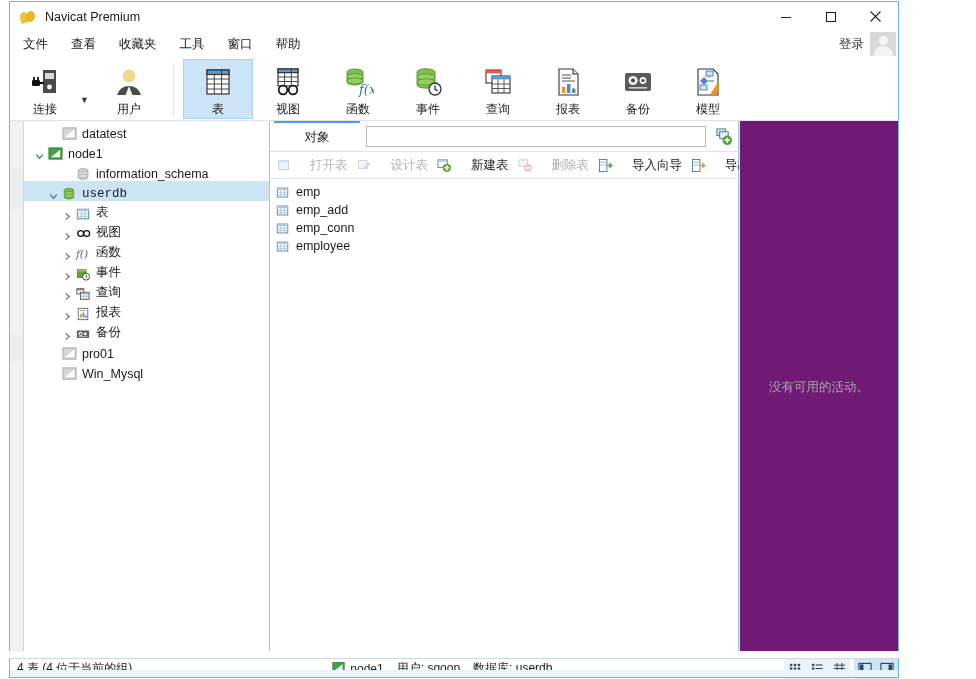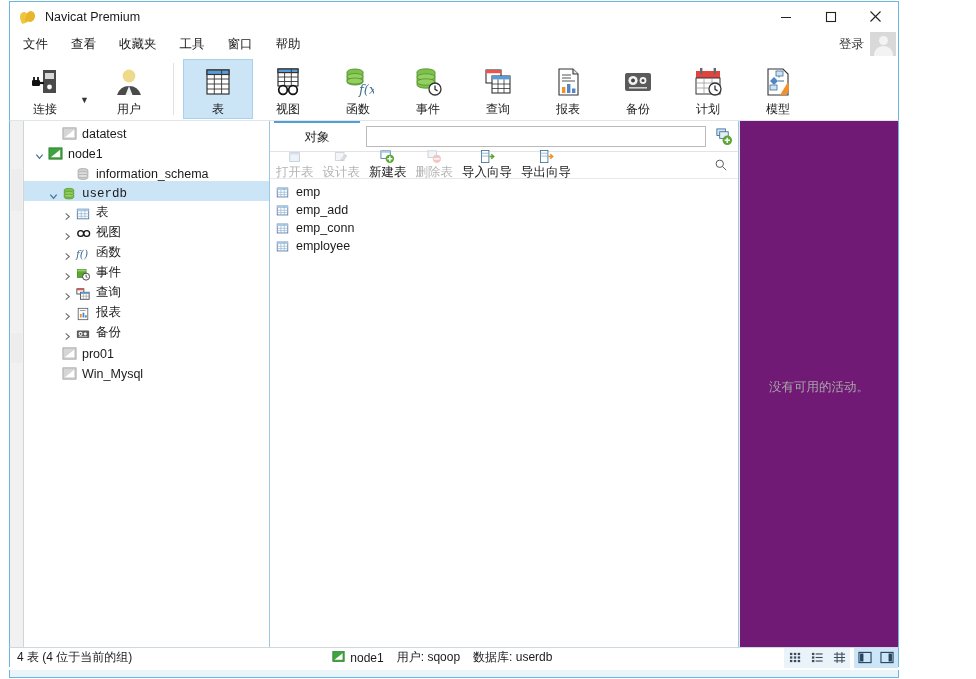--- a/index.html
+++ b/index.html
@@ -152,22 +152,22 @@
     font-size: 12px; color:#222; padding: 0 4px; box-sizing: border-box;
   }
   .addr-btn { width: 30px; height: 26px; display:flex; align-items:center; justify-content:center; }
 
   .act-row {
     height: 26px; display:flex; align-items:center;
     border-bottom: 1px solid #e8e8e8;
     padding-left: 6px;
   }
   .act-btn {
-    display:flex; align-items:center; gap:0;
-    font-size: 12.5px; color:#1b1b1b; margin-right: 9px; white-space:nowrap;flex-direction:column;
+    display:flex; align-items:center; gap:19px;
+    font-size: 12.5px; color:#1b1b1b; margin-right: 9px; white-space:nowrap;
   }
   .act-btn.disabled { color: #b4b4b4; }
   .act-btn .ai { width:15px; height:15px; display:flex; align-items:center; justify-content:center; }
   .act-spacer { flex:1; }
   .srch-btn { width: 26px; display:flex; align-items:center; justify-content:center; margin-right:4px; }
 
   .table-list { flex: 1 1 auto; padding-top: 4px; overflow: hidden; }
   .tbl-row {
     height: 18px; display:flex; align-items:center;
     font-size: 12.5px; color:#1b1b1b; padding-left: 6px;
@@ -180,21 +180,21 @@
     position: relative;
     border-left: 1px solid #e6e6e6;
   }
   .noact {
     position:absolute; left:0; right:0; top:258px;
     text-align:center; font-size:12.5px; color:#a8a8a8;
   }
 
   
   .statusbar {
-    position: absolute; left: 9px; right: 9px; bottom: 12px; height: 20px;
+    position: absolute; left: 9px; right: 9px; bottom: 1px; height: 20px;
     background: #ffffff;
     border-left: 1px solid #6cb5e0; border-right: 1px solid #6cb5e0;
     border-top: 1px solid #cfd8de;
     display: flex; align-items: center;
     box-sizing: border-box; font-size: 12px; color:#1b1b1b;
   }
   .sb-left { padding-left: 7px; }
   .sb-mid { margin-left: 200px; display:flex; align-items:center; gap:13px; }
   .sb-mid .sb-node { display:flex; align-items:center; gap:5px; }
   .sb-right { margin-left:auto; display:flex; align-items:center; height:20px; }
@@ -390,37 +390,20 @@
           <circle cx="11" cy="14.5" r="4.6" fill="#f2f2f2"></circle>
           <circle cx="11" cy="14.5" r="2" fill="#444"></circle>
           <circle cx="21" cy="14.5" r="3.4" fill="#f2f2f2"></circle>
           <circle cx="21" cy="14.5" r="1.5" fill="#444"></circle>
           <rect x="7" y="21" width="18" height="1.6" fill="#cfcfcf"></rect>
         </svg>
       </div>
       <div class="tb-label">备份</div>
     </div>
 
-    <div class="tb-btn">
-      <div class="tb-ico">
-        <svg width="32" height="32" viewBox="0 0 32 32">
-          <rect x="4" y="5" width="24" height="7" fill="#e0443c"></rect>
-          <rect x="4" y="12" width="24" height="16" fill="#fff" stroke="#333" stroke-width="1"></rect>
-          <rect x="8" y="2" width="2.4" height="6" fill="#666"></rect>
-          <rect x="21.6" y="2" width="2.4" height="6" fill="#666"></rect>
-          <line x1="4" y1="17" x2="28" y2="17" stroke="#999" stroke-width="0.8"></line>
-          <line x1="4" y1="22" x2="28" y2="22" stroke="#999" stroke-width="0.8"></line>
-          <line x1="12" y1="12" x2="12" y2="28" stroke="#999" stroke-width="0.8"></line>
-          <line x1="20" y1="12" x2="20" y2="28" stroke="#999" stroke-width="0.8"></line>
-          <circle cx="23" cy="23" r="6" fill="#fff" stroke="#333" stroke-width="1.3"></circle>
-          <path d="M23 19.5 v3.8 l2.6 1.6" stroke="#333" stroke-width="1.3" fill="none"></path>
-        </svg>
-      </div>
-      <div class="tb-label">计划</div>
-    </div>
 
     <div class="tb-btn">
       <div class="tb-ico">
         <svg width="32" height="32" viewBox="0 0 32 32">
           <path d="M6 3 h15 l5 5 v21 H6 z" fill="#fff" stroke="#333" stroke-width="1.1"></path>
           <path d="M26 16 q3 8 -2 13 h-6 z" fill="#f0912d"></path>
           <rect x="14" y="5" width="7" height="5" fill="#cfe3f3" stroke="#3f6f95" stroke-width="0.8"></rect>
           <rect x="8" y="19" width="7" height="5" fill="#cfe3f3" stroke="#3f6f95" stroke-width="0.8"></rect>
           <path d="M12 11 l4 4 -4 4 -4-4 z" fill="#4f86c6"></path>
           <line x1="16" y1="15" x2="22" y2="15" stroke="#3f6f95" stroke-width="1"></line>

